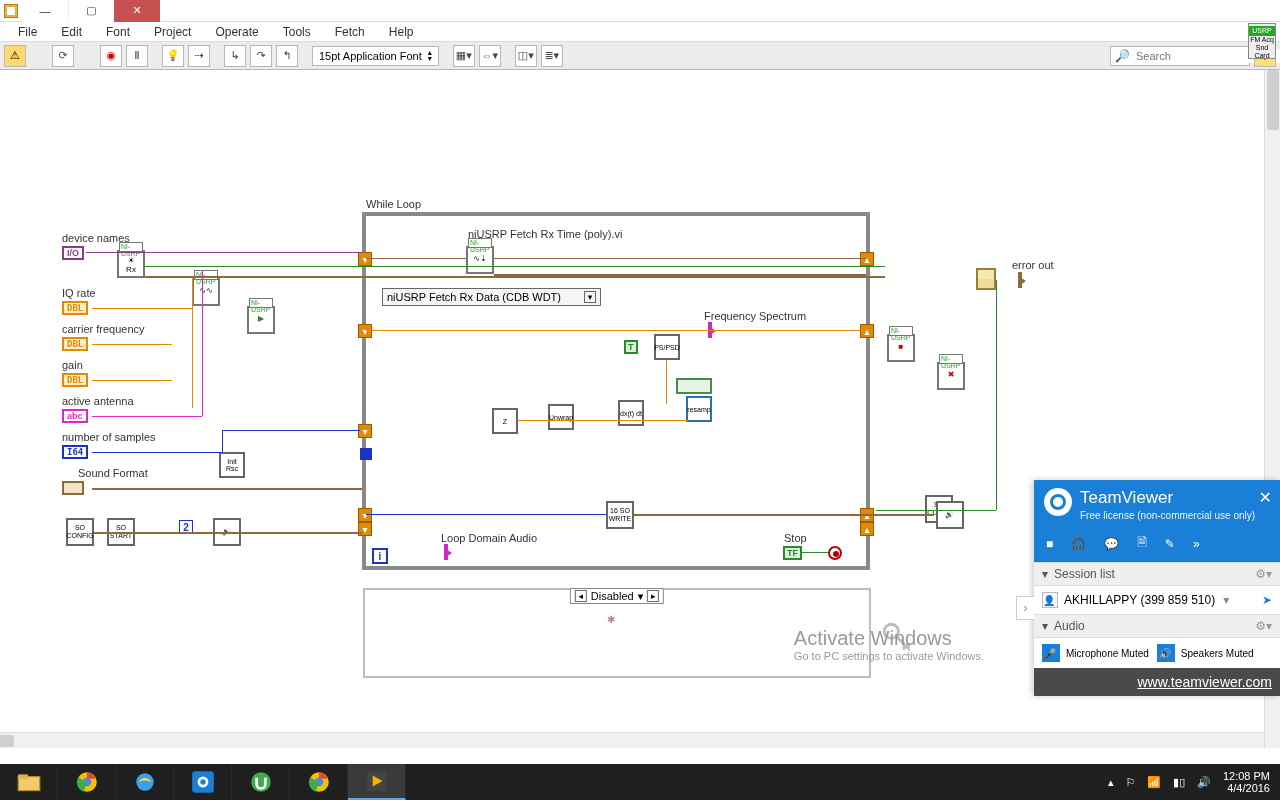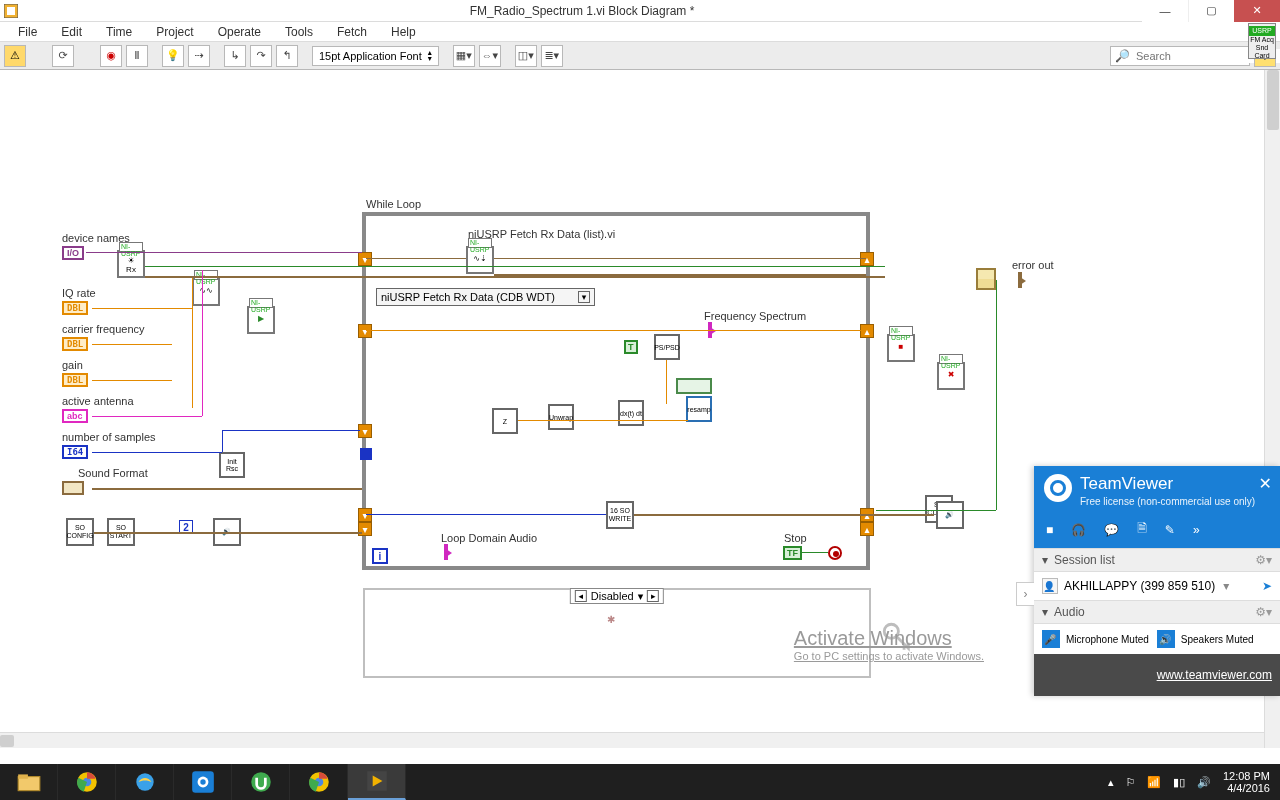--- a/index.html
+++ b/index.html
@@ -79,24 +79,24 @@
   .tv-section-h { background:#efefef; color:#555; border-top:1px solid #ddd; border-bottom:1px solid #ddd; padding:4px 8px; display:flex; align-items:center; gap:6px;}
   .tv-section-h .gear { margin-left:auto; color:#999;}
   .tv-row { padding:6px 8px; display:flex; align-items:center; gap:6px;}
   .tv-row .avatar { width:16px; height:16px; border:1px solid #bbb; background:#f6f6f6; display:flex; align-items:center; justify-content:center; font-size:10px; color:#888;}
   .tv-row .chev { color:#888; margin-left:2px;}
   .tv-row .cursor { margin-left:auto; color:#1a7fd6;}
   .tv-audio { display:flex; gap:8px; padding:6px 8px;}
   .tv-audio .aitem { display:flex; align-items:center; gap:6px;}
   .tv-audio .aicon { width:18px; height:18px; background:#1a7fd6; color:#fff; display:flex; align-items:center; justify-content:center; font-size:10px;}
   .tv-audio .atxt { font-size:10px; line-height:11px;}
-  .tv-foot { background:#4a4a4a; color:#fff; font-size:12px; text-align:right; padding:14px 8px;}
+  .tv-foot { background:#4a4a4a; color:#fff; font-size:14px; text-align:right; padding:6px 8px;}
   .tv-foot a { color:#fff; text-decoration:underline;}
   
-  .watermark { position:absolute; right:280px; bottom:70px; color:#9a9a9a; text-align:left;text-decoration:underline;}
+  .watermark { position:absolute; right:280px; bottom:70px; color:#9a9a9a; text-align:left;}
   .watermark .big { font-size:20px;}
   .watermark .small{ font-size:11px;}
   .watermark-key { position:absolute; right:350px; bottom:78px; width:34px; height:34px; color:#bdbdbd;}
   
   .taskbar { position:absolute; left:0; right:0; bottom:0; height:36px; background:#1f1f1f; display:flex; align-items:center;}
   .task { width:58px; height:36px; display:flex; align-items:center; justify-content:center; border-right:1px solid #2a2a2a;}
   .task.active { background:#3a3a3a; border-bottom:2px solid #6aa0d8;}
   .tray { margin-left:auto; display:flex; align-items:center; color:#fff; gap:12px; padding-right:10px; font-size:11px;}
   .tray .time { text-align:right; line-height:12px;}
   
@@ -120,32 +120,31 @@
 </head>
 <body>
 
 <div class="titlebar">
   <div class="icon-left">
     <svg width="14" height="14">
         <rect width="14" height="14" fill="#f0b030" stroke="#555"></rect>
         <rect x="3" y="3" width="8" height="8" fill="#fff"></rect>
       </svg>
   </div>
-  <div class="title">FM_Radio_Spectrum 1.vi Block Diagram *</div>
   <div class="winbtns">
     <div class="winbtn min">—</div>
     <div class="winbtn max">▢</div>
     <div class="winbtn close">✕</div>
   </div>
 </div>
 
 <div class="menubar">
   <span>File</span>
   <span>Edit</span>
-  <span>Time</span>
+  <span>Font</span>
   <span>Project</span>
   <span>Operate</span>
   <span>Tools</span>
   <span>Fetch</span>
   <span>Help</span>
 </div>
 <div class="usrp-badge">
   <div class="top">USRP</div>
   <div>FM Acq</div>
   <div>Snd Card</div>
@@ -254,28 +253,28 @@
     </div>
 
     <div class="el sound-node" style="left:925px; top:425px;">
         <span>SO
 CLEAR</span>
       </div>
 
     <div class="whileloop" style="left:362px; top:142px; width:508px; height:358px;">
       <div class="title">While Loop</div>
 
-      <div class="el label" style="left:102px; top:12px;">niUSRP Fetch Rx Data (list).vi</div>
+      <div class="el label" style="left:102px; top:12px;">niUSRP Fetch Rx Time (poly).vi</div>
 
       <div class="el usrpnode" style="left:100px; top:30px;">
         <div class="top">NI-USRP</div>
         <div class="node-inner" style="position:absolute;left:2px;top:6px;right:2px;">∿⇣</div>
       </div>
 
-      <div class="el polybox" style="left:10px; top:72px;gap:23px;">
+      <div class="el polybox" style="left:16px; top:72px;gap:23px;">
         <span>niUSRP Fetch Rx Data (CDB WDT)</span>
         <span class="drop">▾</span>
       </div>
 
       <div class="el label" style="left:338px; top:94px;">Frequency Spectrum</div>
       <div class="el" style="left:342px; top:108px;"><span class="indicator"></span></div>
       <div class="el small-node" style="left:288px; top:118px;">
           <span>PS/PSD</span>
         </div>
       <div class="el" style="left:258px; top:124px;"><span class="tf-box">T</span></div>

